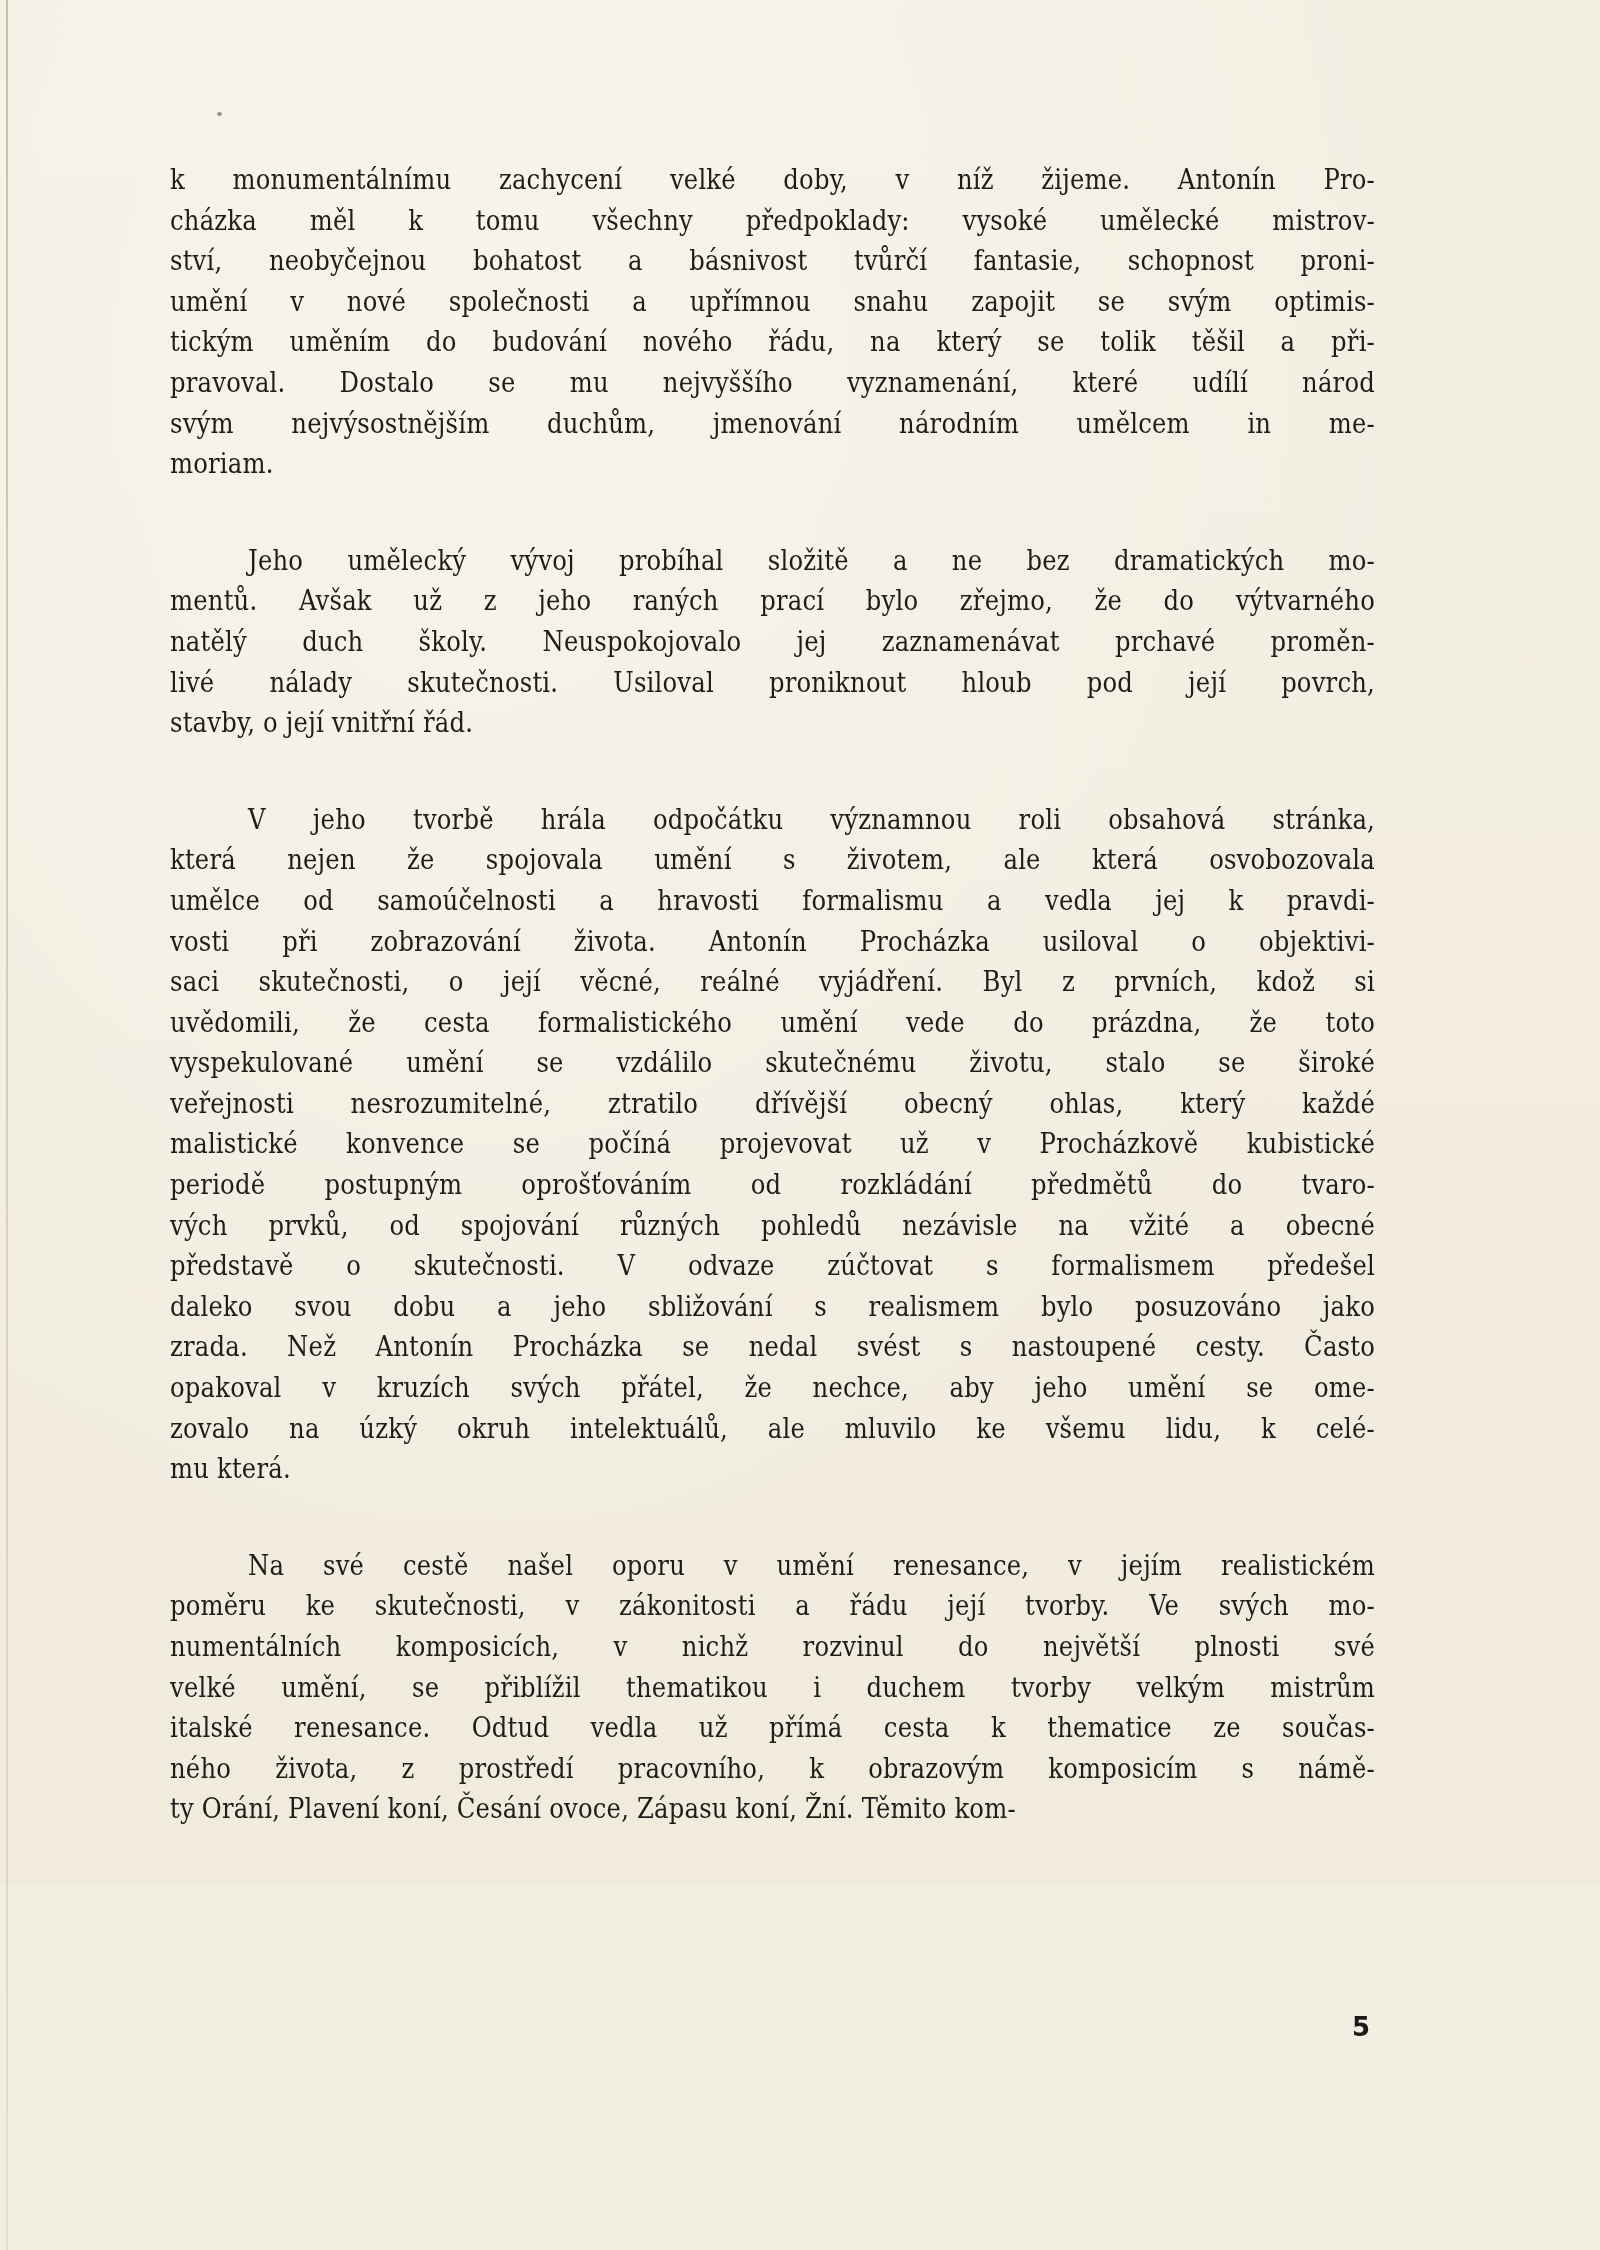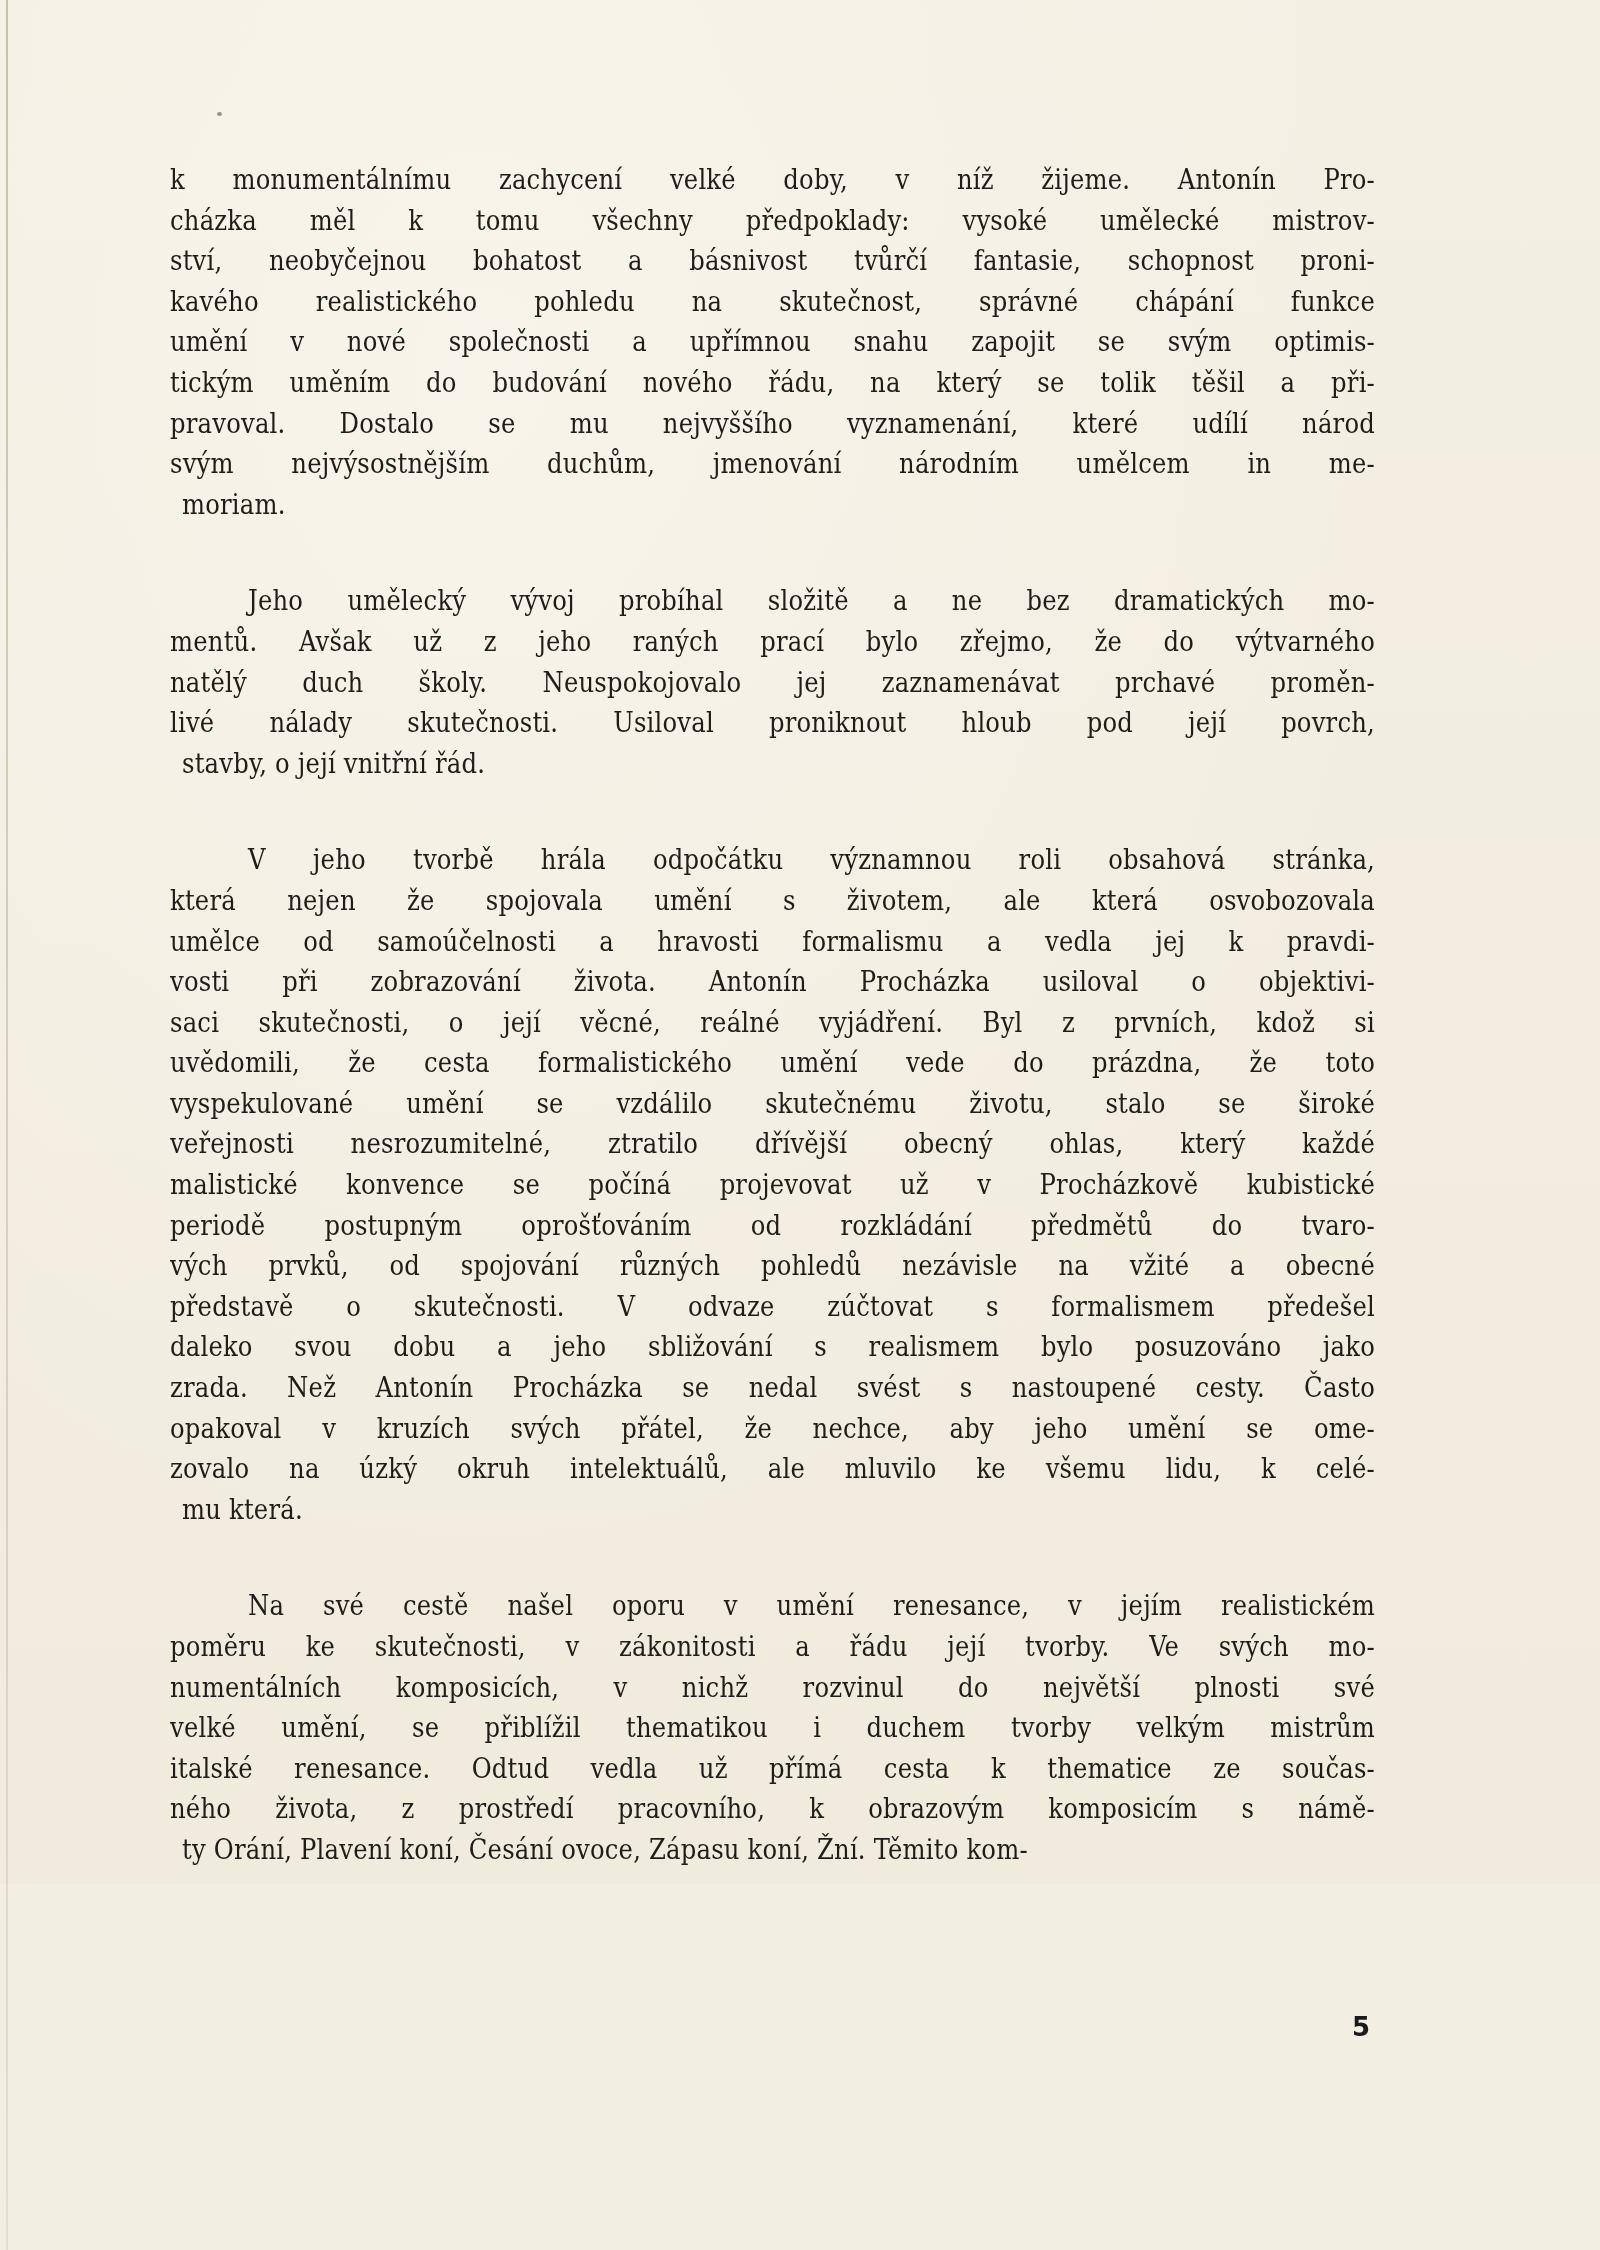--- a/index.html
+++ b/index.html
@@ -51,21 +51,20 @@
       line-height: 40.6px;
       font-size: 27px;
       text-align: justify;
       text-align-last: justify;
       white-space: nowrap;
       letter-spacing: 0.2px;
       font-stretch: condensed;
     }
     .line.last {
       text-align-last: left;
-      margin-left: 12px;
     }
     .line.indent {
       padding-left: 78px;
       margin-top: 40px;
     }
     .para-gap {
       height: 16px;
     }
     .page-number {
       position: absolute;
@@ -82,21 +81,20 @@
 
 <div class="page">
   <div class="spine-edge"></div>
   <div class="speck" style="left:217px; top:112px;"></div>
 
   <div class="text-block" id="text-block">
       <div class="paragraph">
         <span class="line">k monumentálnímu zachycení velké doby, v níž žijeme. Antonín Pro-</span>
         <span class="line">cházka měl k tomu všechny předpoklady: vysoké umělecké mistrov-</span>
         <span class="line">ství, neobyčejnou bohatost a básnivost tvůrčí fantasie, schopnost proni-</span>
-        <span class="line">kavého realistického pohledu na skutečnost, správné chápání funkce</span>
         <span class="line">umění v nové společnosti a upřímnou snahu zapojit se svým optimis-</span>
         <span class="line">tickým uměním do budování nového řádu, na který se tolik těšil a při-</span>
         <span class="line">pravoval. Dostalo se mu nejvyššího vyznamenání, které udílí národ</span>
         <span class="line">svým nejvýsostnějším duchům, jmenování národním umělcem in me-</span>
         <span class="line last">moriam.</span>
       </div>
       <div class="para-gap"></div>
       <div class="paragraph">
         <span class="line indent">Jeho umělecký vývoj probíhal složitě a ne bez dramatických mo-</span>
         <span class="line">mentů. Avšak už z jeho raných prací bylo zřejmo, že do výtvarného</span>

